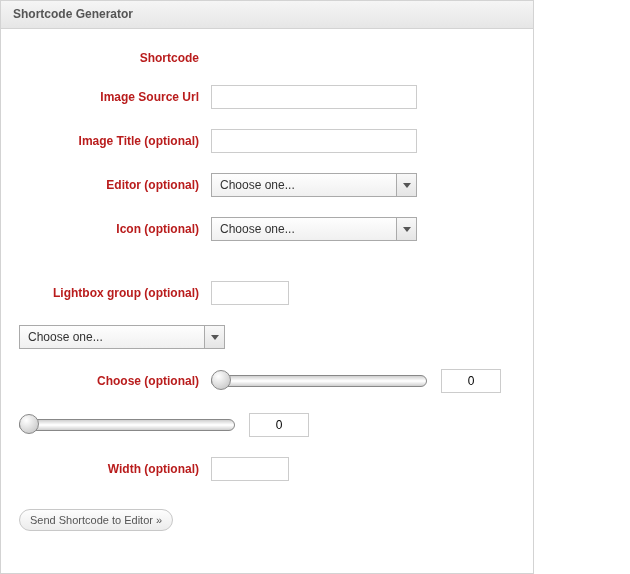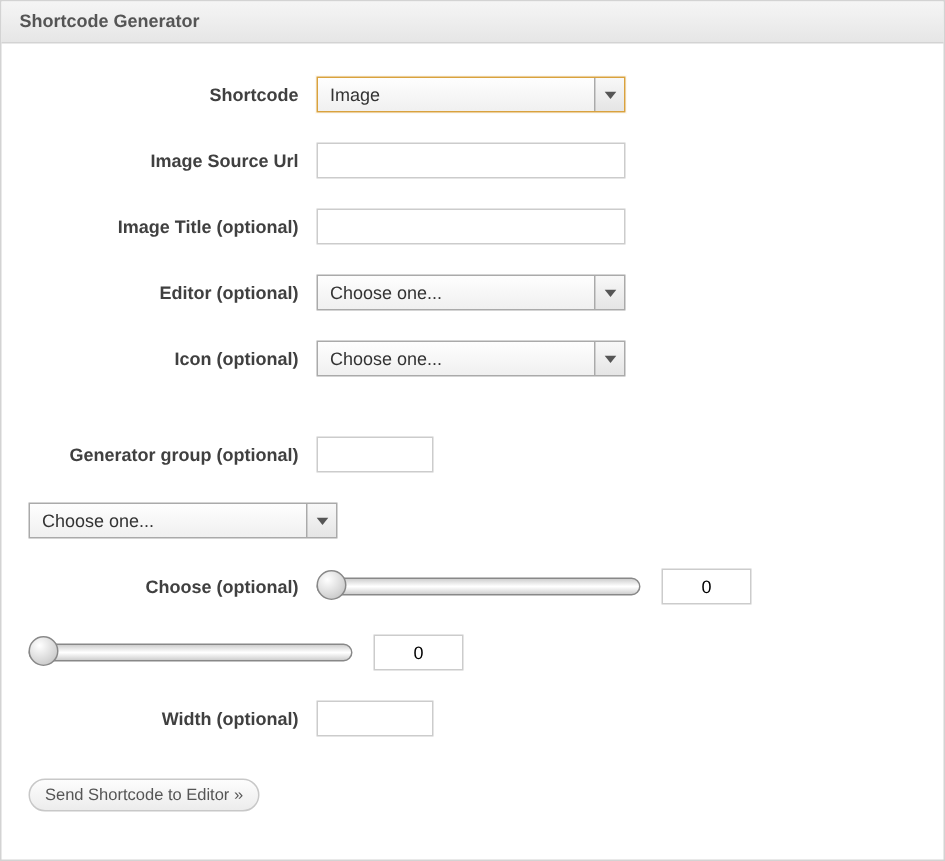--- a/index.html
+++ b/index.html
@@ -3,21 +3,21 @@
 <meta charset="utf-8">
 <style>
   * { box-sizing: border-box; margin: 0; padding: 0; }
   body {
     font-family: "Lucida Grande", "Lucida Sans Unicode", Verdana, Arial, sans-serif;
     font-size: 12px;
     background: #fff;
     color: #333;
   }
   .panel {
-    width: 630px;
+    width: 534px;
     height: 574px;
     border: 1px solid #d3d3d3;
     background: #fff;
   }
   .panel-header {
     height: 28px;
     line-height: 27px;
     padding: 0 12px;
     background: linear-gradient(#f5f5f5, #e6e6e6);
     border-bottom: 1px solid #d3d3d3;
@@ -31,21 +31,21 @@
   .row {
     display: flex;
     align-items: center;
     margin-bottom: 20px;
   }
   .lbl {
     width: 192px;
     text-align: right;
     padding-right: 12px;
     font-weight: bold;
-    color: #404040;
+    color: #b91c1c;
     font-size: 12px;
   }
   .ctrl {
     display: flex;
     align-items: center;
     gap: 14px;
   }
   .select-wrap {
     position: relative;
     width: 206px;
@@ -160,30 +160,20 @@
 </head>
 <body>
 
 <div class="panel">
   <div class="panel-header">Shortcode Generator</div>
   <div class="panel-body">
 
     
     <div class="row">
       <div class="lbl">Shortcode</div>
-      <div class="ctrl">
-        <div class="select-wrap highlight">
-          <span>Image</span>
-          <div class="select-btn">
-            <svg viewBox="0 0 8 5">
-                <path d="M0 0 L8 0 L4 5 Z" fill="#555"></path>
-              </svg>
-          </div>
-        </div>
-      </div>
     </div>
 
     
     <div class="row">
       <div class="lbl">Image Source Url</div>
       <div class="ctrl">
         <input class="text-input" type="text" value="" style="">
       </div>
     </div>
 
@@ -224,21 +214,21 @@
         </div>
       </div>
     </div>
 
     
     <div class="row">
     </div>
 
     
     <div class="row">
-      <div class="lbl">Generator group (optional)</div>
+      <div class="lbl">Lightbox group (optional)</div>
       <div class="ctrl">
         <input class="text-input narrow" type="text" value="" style="">
       </div>
     </div>
 
     
     <div class="row">
       <div class="ctrl">
         <div class="select-wrap">
           <span>Choose one...</span>

